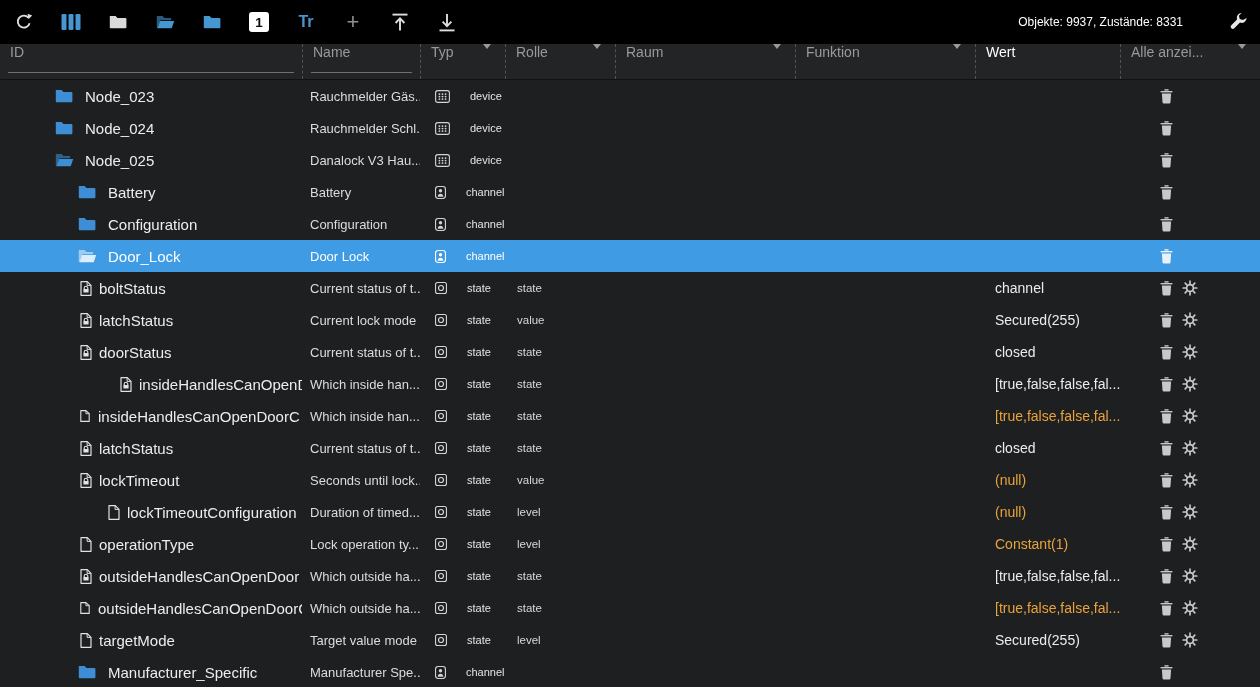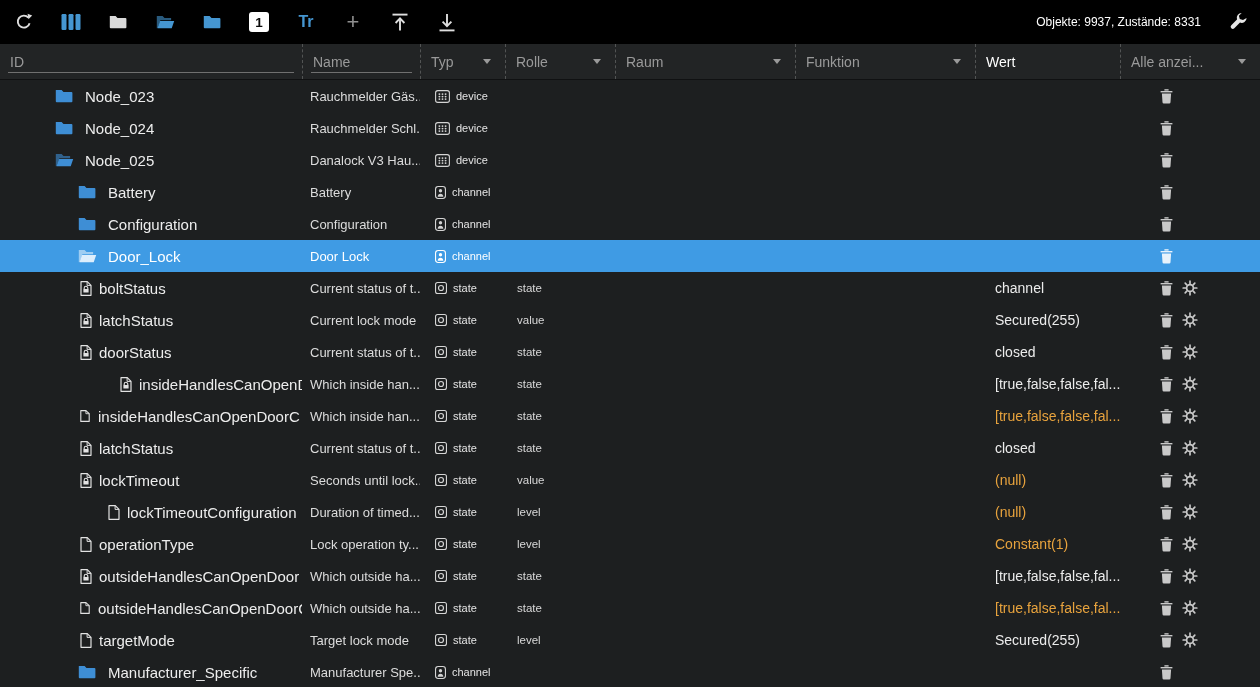--- a/index.html
+++ b/index.html
@@ -8,29 +8,29 @@
 
   
   .toolbar{height:44px;background:#000;display:flex;align-items:center;padding:0 12px 0 14px;gap:27px}
   .tbtn{display:inline-flex;align-items:center;justify-content:center;min-width:20px;height:24px;color:#dedede;cursor:pointer;flex:none}
   .tbtn.blue{color:var(--icon-blue)}
   .tbtn.ltgray{color:#d9d9d9}
   .badge1{background:#fff;color:#0a0a0a;width:20px;min-width:20px;height:20px;border-radius:3px;font-weight:700;font-size:13.5px}
   .trlabel{color:var(--icon-blue);font-weight:700;font-size:16px}
   .plus{color:#8f8f8f;font-size:22px;font-weight:300}
   .spacer{flex:1}
-  .status{color:#fff;font-size:12px;white-space:nowrap}
+  .status{color:#fff;font-size:12px;margin-right:18px;white-space:nowrap}
   .wrench{color:#e6e6e6}
 
   
   .grid{display:grid;grid-template-columns:302px 118px 85px 110px 180px 180px 145px 140px}
 
   
   .filterbar{height:36px;background:#222425;border-bottom:1px solid #101112}
-  .fcell{display:flex;align-items:center;position:relative;padding:0 10px;overflow:hidden}
+  .fcell{display:flex;align-items:flex-start;position:relative;padding:0 10px;overflow:hidden}
   .fcell.sep{border-left:1px dashed rgba(255,255,255,.22)}
   .flabel{color:#9a9a9a;font-size:14px;white-space:nowrap}
   .flabel.wert{color:#fff;font-weight:400}
   .fcell.dd{justify-content:space-between;padding-right:14px}
   .caret{width:0;height:0;border-left:4.5px solid transparent;border-right:4.5px solid transparent;border-top:5px solid #9a9a9a;margin-left:8px;flex:none}
   .underline::after{content:"";position:absolute;left:8px;right:8px;bottom:6px;border-bottom:1px solid #707070}
   #id-input{background:transparent;border:none;outline:none;color:#ddd;font-size:14px;width:100%;font-family:inherit}
   #id-input::placeholder{color:#9a9a9a}
 
   
@@ -40,21 +40,21 @@
   .cell{display:flex;align-items:center;overflow:hidden;white-space:nowrap}
   .c-id{padding-right:4px}
   .tico{display:inline-flex;flex:none}
   .tico.fold{color:var(--folder)}
   .tico.doc{color:#e2e2e2}
   .row.selected .tico.fold{color:#ddeefc}
   .id-label{font-size:15px;color:#ededed}
   .row.selected .id-label{color:#fff}
   .c-name{font-size:13px;color:#dcdcdc;padding-left:8px;padding-right:8px}
   .row.selected .c-name{color:#fff}
-  .c-typ{padding-left:15px;gap:6px}
+  .c-typ{padding-left:15px;gap:20px}
   .badge{display:inline-flex;color:#d4d4d4;flex:none}
   .typ-label{font-size:11px;color:#e4e4e4}
   .row.selected .badge,.row.selected .typ-label{color:#fff}
   .c-rolle{padding-left:12px;font-size:11.5px;color:#d8d8d8}
   .c-wert{padding-left:20px;font-size:14px;color:#ececec}
   .c-wert.orange{color:var(--orange)}
   .c-actions{padding-left:40px;gap:9px}
   .action{display:inline-flex;color:#c9c9c9;cursor:pointer;flex:none}
   .row.selected .action{color:#e8f2fb}
 </style>
@@ -864,21 +864,21 @@
     <div class="row grid">
       <div class="cell c-id" style="padding-left:80px">
         <span class="tico doc" style="margin-right:7px">
           <svg width="12" height="15" viewBox="0 0 12 15">
             <path d="M1 .7h6.3L11 4.4v9.9H1z" fill="none" stroke="currentColor" stroke-width="1.2" stroke-linejoin="round"></path>
             <path d="M7.1.7v3.7H11" fill="none" stroke="currentColor" stroke-width="1"></path>
           </svg>
         </span>
         <span class="id-label">targetMode</span>
       </div>
-      <div class="cell c-name">Target lock mode</div>
+      <div class="cell c-name">Target value mode</div>
       <div class="cell c-typ">
         <span class="badge">
           <svg width="12" height="12" viewBox="0 0 12 12">
             <rect x=".55" y=".55" width="10.9" height="10.9" rx="2" fill="none" stroke="currentColor" stroke-width="1.1"></rect>
             <circle cx="6" cy="6" r="2.5" fill="none" stroke="currentColor" stroke-width="1.2"></circle>
           </svg>
         </span>
         <span class="typ-label">state</span>
       </div>
       <div class="cell c-rolle">level</div>

